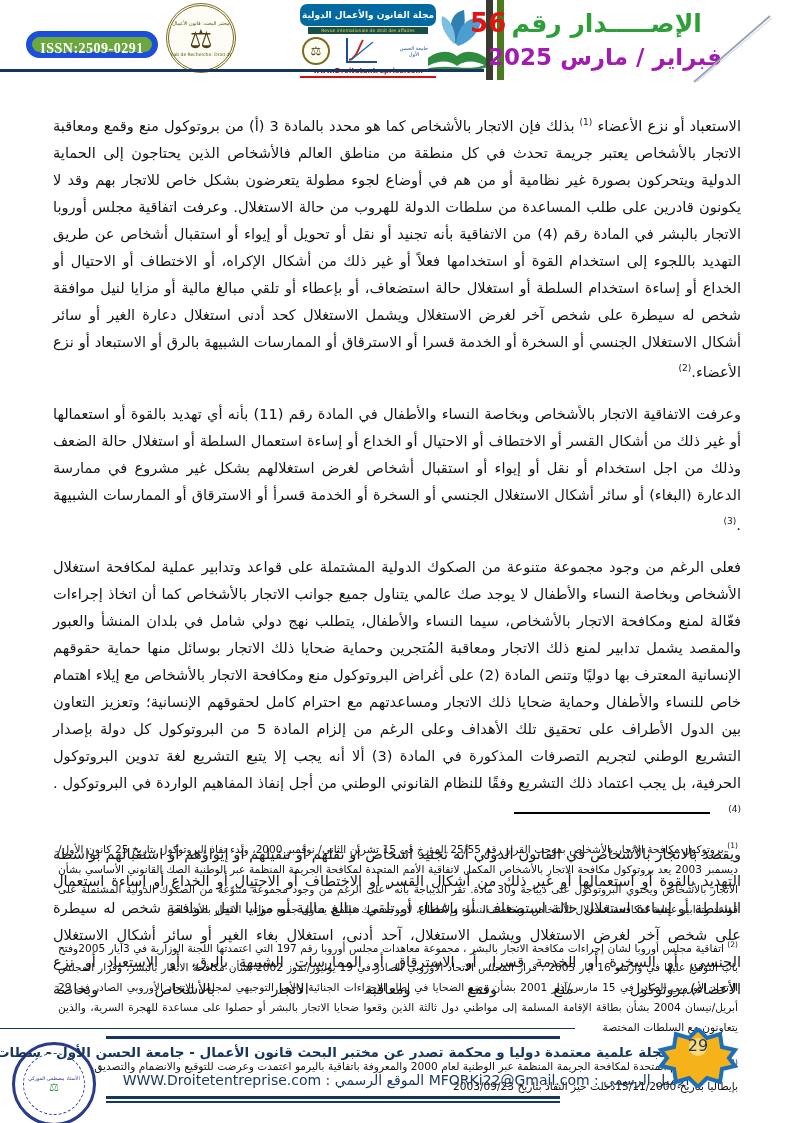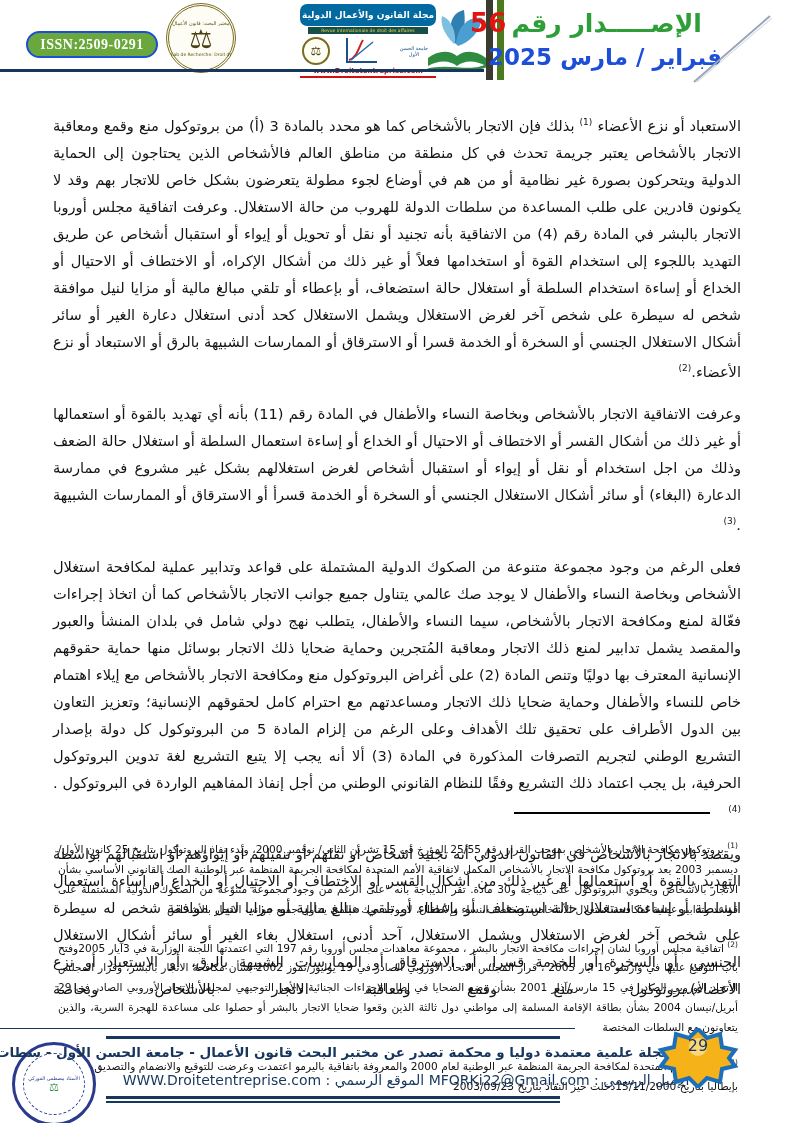--- a/index.html
+++ b/index.html
@@ -6,21 +6,21 @@
   html,body { background:#e8e8e8; }
   .page {
     position:relative; width:794px; height:1123px; margin:0 auto;
     background:#ffffff; overflow:hidden;
     font-family:"DejaVu Sans", sans-serif;
   }
   
   .header { position:absolute; top:0; left:0; width:794px; height:92px; background:#fff; }
   .issn-badge {
     position:absolute; left:26px; top:31px; width:132px; height:27px;
-    background:#6aa83e; border:2px solid #1d4ed8; border-radius:14px;
+    background:#6aa83e; border:6px solid #1d4ed8; border-radius:14px;
     color:#fff; font-family:"Liberation Serif", serif; font-weight:bold;
     font-size:14px; letter-spacing:.5px; text-align:center; line-height:23px;
   }
   .lab-logo {
     position:absolute; left:166px; top:3px; width:70px; height:70px;
     border:3px double #7a6c20; border-radius:50%; background:#fdfdf6;
     display:flex; align-items:center; justify-content:center; flex-direction:column;
   }
   .lab-logo .arc-top { font-size:5px; color:#5a5110; white-space:nowrap; overflow:hidden; max-width:62px; }
   .lab-logo .scales { font-size:26px; line-height:26px; color:#4c3f10; }
@@ -43,21 +43,21 @@
   .jl-univ { font-size:5px; color:#1a4f8a; text-align:center; direction:rtl; width:40px; }
   .jl-site { color:#cc1111; font-size:7px; font-weight:bold; text-align:center; border-bottom:2px solid #cc1111; padding-bottom:1px; }
   .book-logo { position:absolute; left:424px; top:6px; }
   .header-rule { position:absolute; left:0; top:69px; width:484px; height:3px; background:#17365d; }
   .vbar-dark  { position:absolute; left:486px; top:0; width:7px; height:80px; background:#3a3a2e; }
   .vbar-green { position:absolute; left:497px; top:0; width:7px; height:80px; background:#4c7a1e; }
   .issue-block { position:absolute; right:72px; top:8px; text-align:left; direction:rtl; }
   .issue-line1 { white-space:nowrap; }
   .issue-label { color:#2e9e38; font-weight:bold; font-size:25px; }
   .issue-number { color:#e3140f; font-weight:bold; font-size:26px; }
-  .issue-date { color:#1d4ed8; font-weight:bold; font-size:23px; margin-top:6px; padding-left:18px; white-space:nowrap; }
+  .issue-date { color:#a21caf; font-weight:bold; font-size:23px; margin-top:6px; padding-left:18px; white-space:nowrap; }
   .pencil { position:absolute; left:688px; top:12px; }
   
   .body-text {
     position:absolute; top:94px; left:38px; width:718px;
     direction:rtl; text-align:justify; color:#141414;
     font-size:14.6px; line-height:27px; font-weight:500;
   }
   .body-text p { margin:15px; }
   .body-text p.continues { text-align-last:justify; }
   .body-text sup { font-size:9px; color:#141414; }

